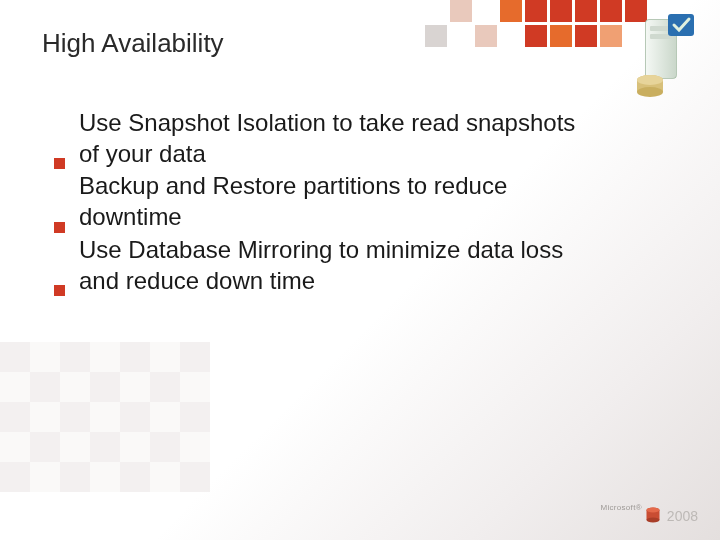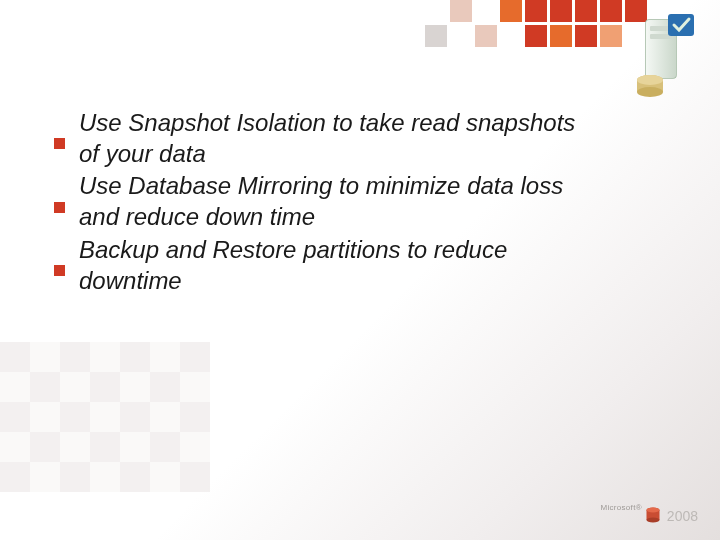--- a/index.html
+++ b/index.html
@@ -60,23 +60,22 @@
 
   
   .bullets {
     position: absolute;
     top: 108px;
     left: 54px;
     right: 130px;
   }
   .bullet {
     display: flex;
-    align-items: center;
+    align-items: flex-end;
     margin-bottom: 2px;
-    font-style: italic;
   }
   .bsquare {
     width: 11px;
     height: 11px;
     background: #d03a24;
     flex: 0 0 11px;
     margin-top: 10px;
     margin-right: 14px;
   }
   .btext {
@@ -179,33 +178,34 @@
       <ellipse cx="20" cy="70" rx="13" ry="5" fill="#e7d49a"></ellipse>
       <defs>
         <linearGradient id="gS" x1="0" x2="1" y1="0" y2="0">
           <stop offset="0" stop-color="#f4f8f4"></stop>
           <stop offset="1" stop-color="#cad7ca"></stop>
         </linearGradient>
       </defs>
     </svg>
   </div>
 
+  <div class="title">High Availability</div>
 
   <div class="bullets">
     <div class="bullet">
       <div class="bsquare"></div>
       <div class="btext">Use Snapshot Isolation to take read snapshots of your data</div>
     </div>
     <div class="bullet">
       <div class="bsquare"></div>
-      <div class="btext">Use Database Mirroring to minimize data loss and reduce down time</div>
+      <div class="btext">Backup and Restore partitions to reduce downtime</div>
     </div>
     <div class="bullet">
       <div class="bsquare"></div>
-      <div class="btext">Backup and Restore partitions to reduce downtime</div>
+      <div class="btext">Use Database Mirroring to minimize data loss and reduce down time</div>
     </div>
   </div>
 
   <div class="checker">
     <div></div>
       <div class="alt"></div>
       <div></div>
       <div class="alt"></div>
       <div></div>
       <div class="alt"></div>

